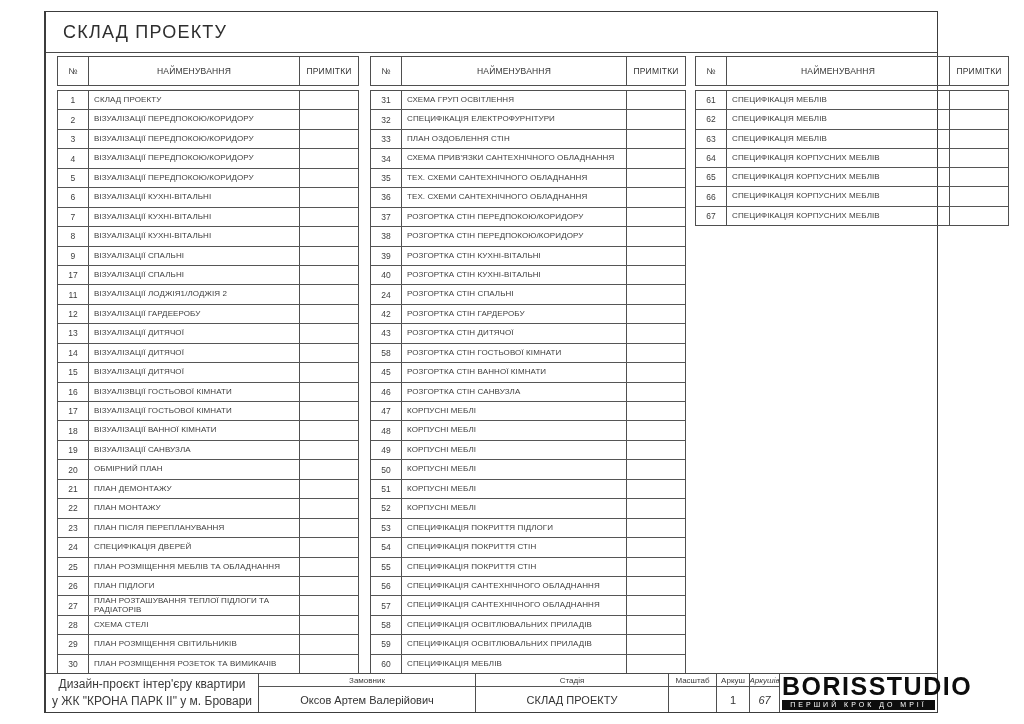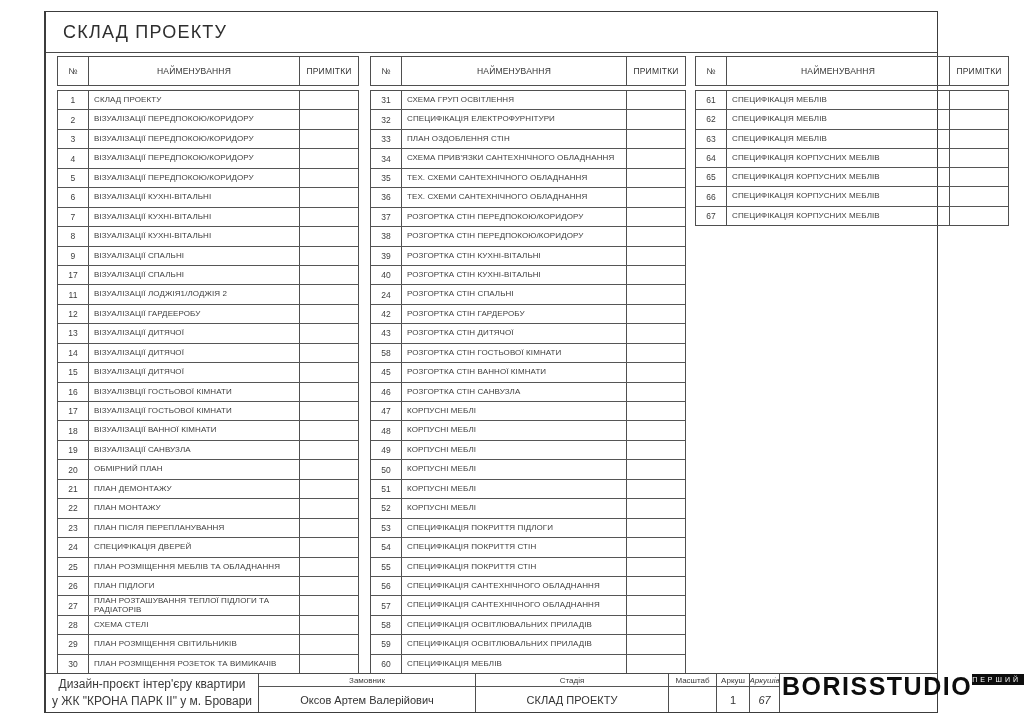--- a/index.html
+++ b/index.html
@@ -39,21 +39,21 @@
     border-top:1px solid #4a4a4a; display:flex; background:#fff; }
   .fcell { border-right:1px solid #4f4f4f; display:flex; flex-direction:column; min-width:0; }
   .f-desc   { flex:0 0 213px; justify-content:center; align-items:center; text-align:center;
               font-size:12px; line-height:1.4; color:#3a3a3a; }
   .f-cust   { flex:0 0 217px; }
   .f-stage  { flex:0 0 193px; }
   .f-scale  { flex:0 0 48px; }
   .f-sheet  { flex:0 0 33px; }
   .f-sheets { flex:0 0 30px;font-style:italic; }
   .f-logo   { flex:1 1 auto; border-right:none; padding:0 2px 2px 2px; display:flex;
-              flex-direction:row; align-items:stretch; justify-content:space-between; }
+              flex-direction:column; align-items:stretch; justify-content:space-between; }
   .flabel { height:13px; flex:0 0 13px; border-bottom:1px solid #565656; display:flex;
             align-items:center; justify-content:center; font-size:8px; color:#3a3a3a; }
   .fvalue { flex:1 1 auto; display:flex; align-items:center; justify-content:center;
             font-size:11px; color:#333; }
   .logo-word { font-size:25px; font-weight:700; letter-spacing:1.5px; color:#0d0d0d;
                text-align:center; line-height:1.02; white-space:nowrap; }
   .logo-bar { height:11px; background:#0d0d0d; display:flex; align-items:center;
               justify-content:center; }
   .logo-bar span { color:#ffffff; font-size:7px; letter-spacing:3px; white-space:nowrap; }
 </style>

